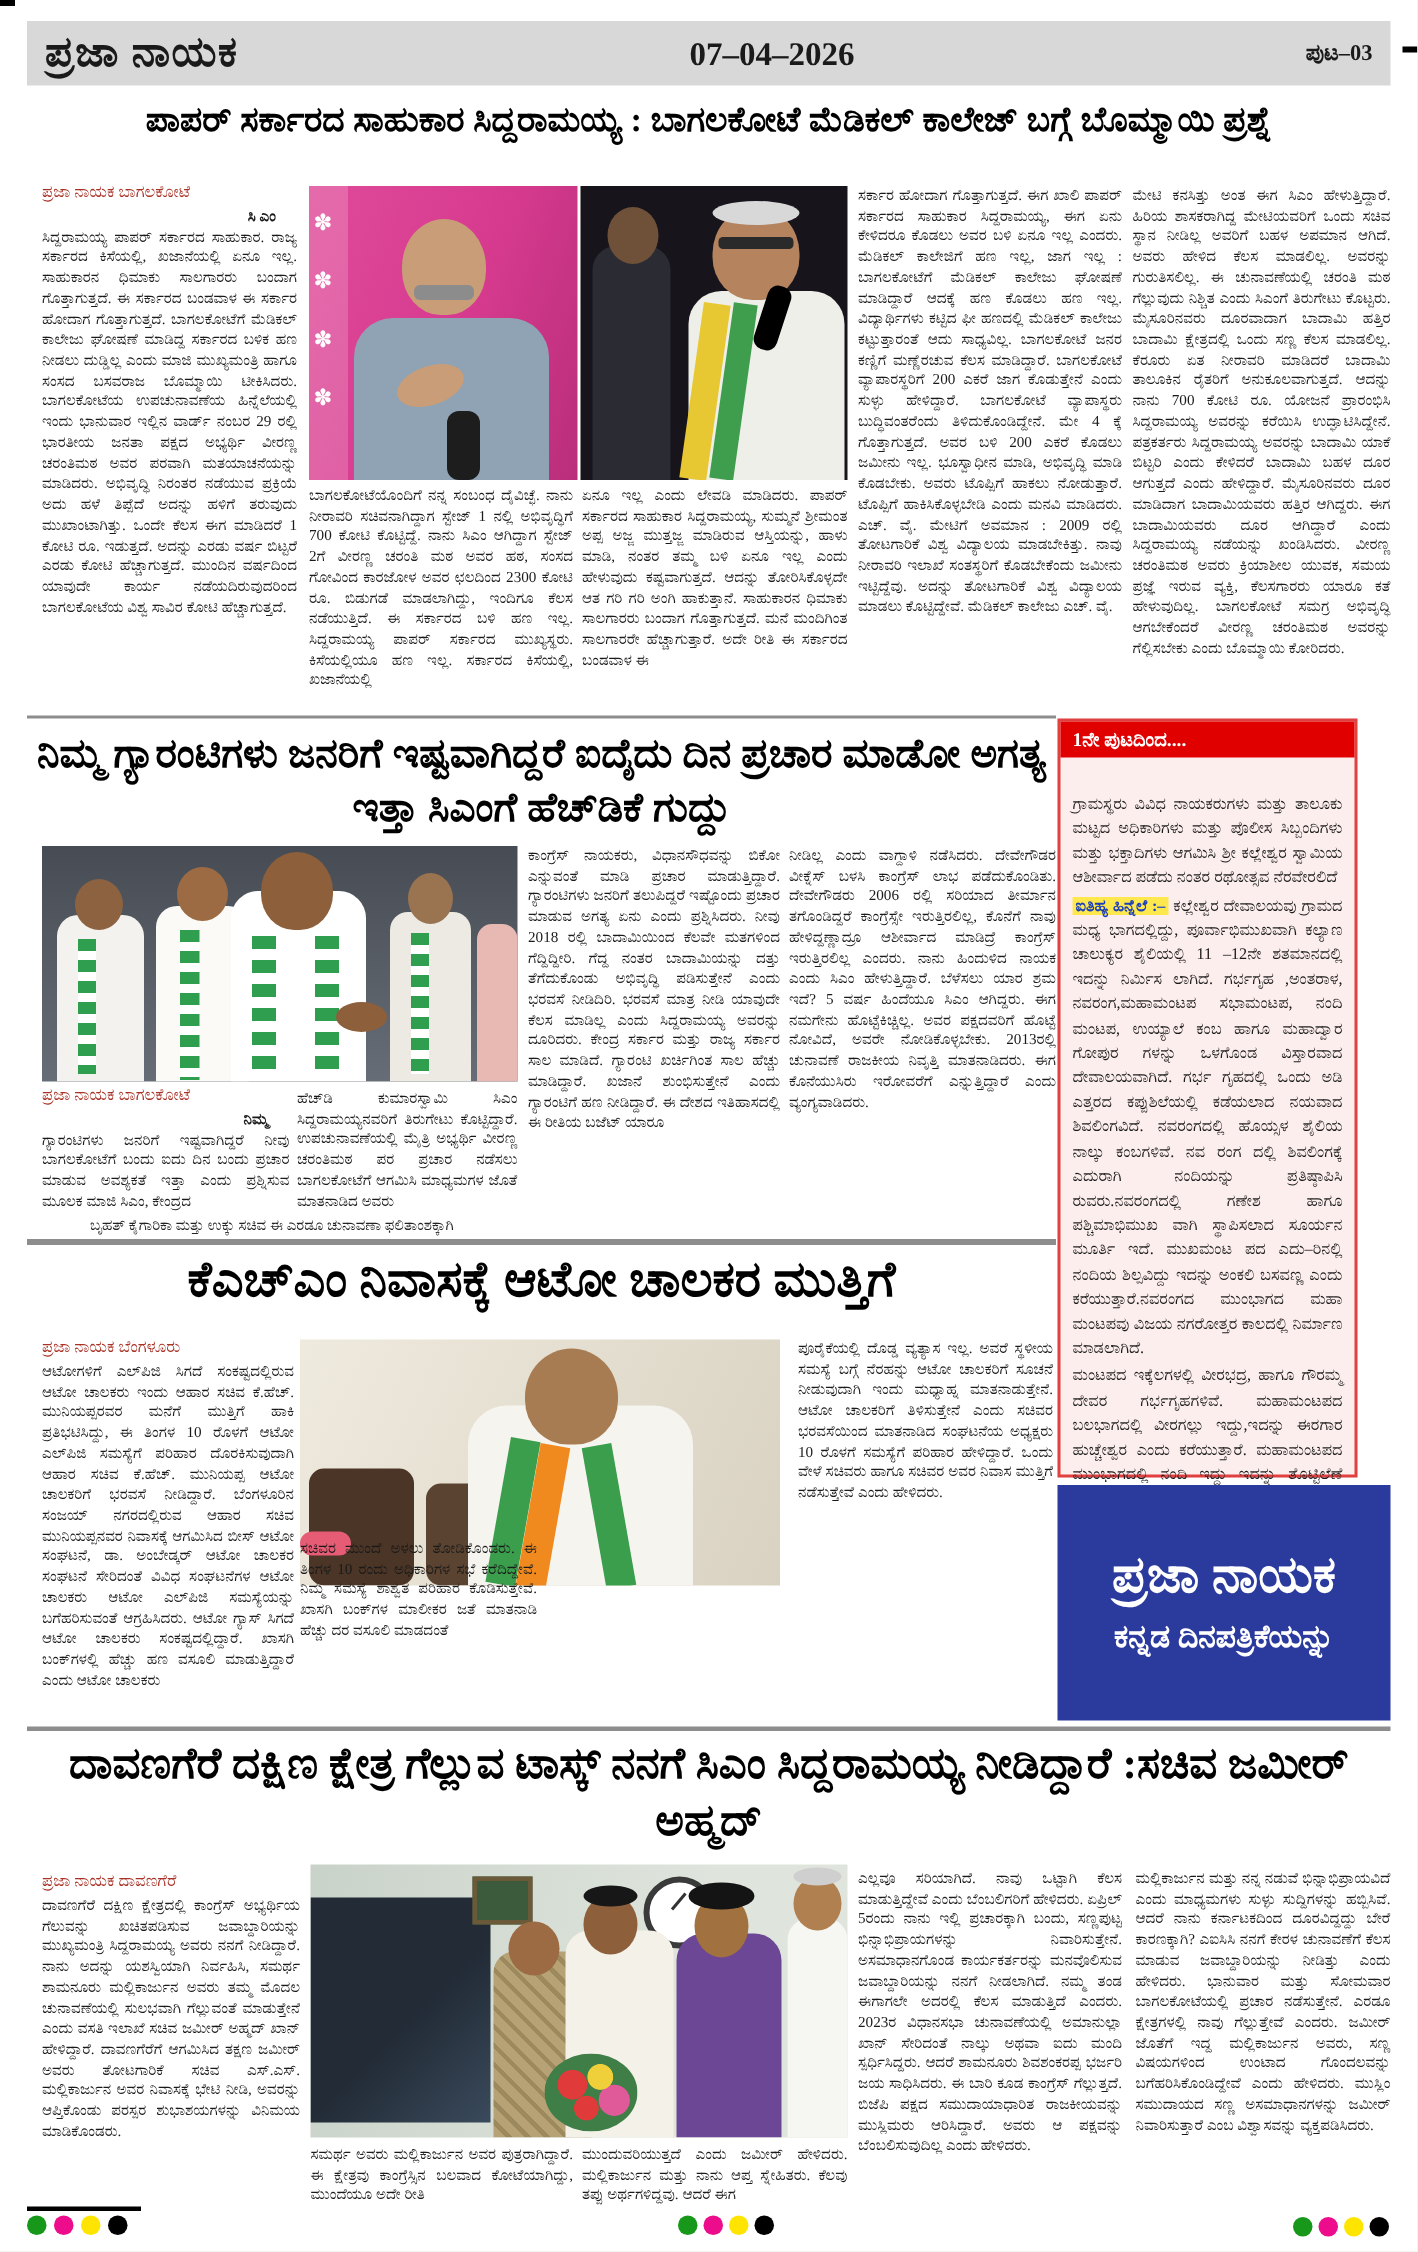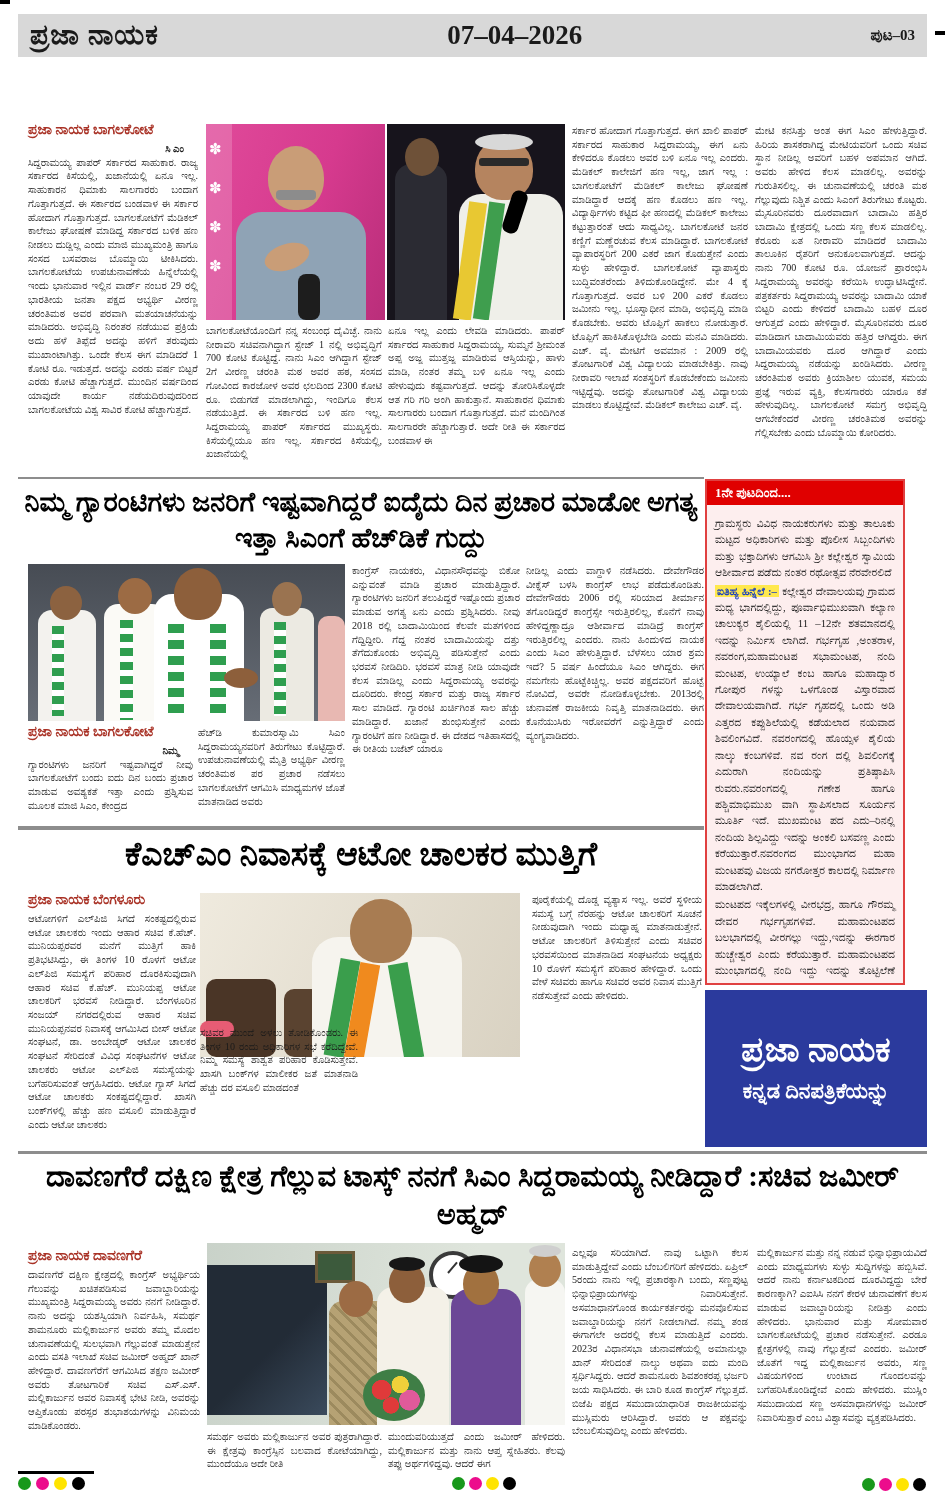--- a/index.html
+++ b/index.html
@@ -2,39 +2,39 @@
 <html><head>
 <meta charset="utf-8">
 <style>
   html,body{margin:0;padding:0;background:#e9e9e9;}
   .page{position:relative;width:945px;height:1501px;background:#ffffff;margin:0 auto;
         font-family:"Liberation Serif",serif;color:#1a1a1a;overflow:hidden;}
   .abs{position:absolute;}
   
   .mast{background:#d8d8d8;display:flex;align-items:center;justify-content:space-between;padding:0 12px;box-sizing:border-box;}
   .mast-title{font-size:28px;font-weight:800;letter-spacing:1px;}
-  .mast-date{font-size:27px;font-weight:700;font-family:"Liberation Serif",serif;}
+  .mast-date{font-size:22px;font-weight:700;font-family:"Liberation Serif",serif;}
   .mast-page{font-size:15px;font-weight:700;}
   .trim{background:#000;}
   
   .hl{font-weight:800;color:#000;text-align:center;line-height:1.25;}
   .hl-lead{font-size:23px;}
   .hl2{font-size:27px;line-height:1.35;}
   .hl3{font-size:33px;}
   .hl4{font-size:29px;line-height:1.3;}
   
-  .dateline{color:#a93226;font-weight:700;font-size:14px;margin-bottom:4px;}
+  .dateline{color:#a93226;font-weight:400;font-size:11px;margin-bottom:4px;}
   .bodytext{font-size:10.1px;line-height:1.36;text-align:justify;overflow:hidden;}
   .lede{display:block;text-align:right;font-weight:700;padding-right:14px;}
   .rule{background:#8d8d8d;}
   .footline{font-size:10px;color:#222;text-align:justify;overflow:hidden;white-space:nowrap;}
   
   .sb-box{background:#fdeeee;border:2px solid #e04040;box-sizing:border-box;}
   .sb-head{background:#e00000;color:#fff;font-weight:800;font-size:13px;padding:4px 8px;}
-  .sb-body{padding:10px 8px;font-size:10.8px;line-height:1.52;text-align:justify;overflow:hidden;}
+  .sb-body{padding:23px 8px;font-size:10.8px;line-height:1.52;text-align:justify;overflow:hidden;}
   .sb-par{margin:0 0 2px 0;}
   .sb-highlight{background:#ffe84d;color:#1a3fbf;font-weight:800;padding:0 2px;}
   .ad-box{background:#2b3a9d;color:#fff;text-align:center;display:flex;flex-direction:column;justify-content:center;gap:8px;box-sizing:border-box;}
   .ad-line1{font-size:34px;font-weight:800;}
   .ad-line2{font-size:21px;font-weight:700;line-height:1.3;}
   
   .photo{overflow:hidden;position:absolute;}
   .ph-sub{position:absolute;}
   .dot{position:absolute;width:13px;height:13px;border-radius:50%;}
   .dotrow{position:absolute;}
@@ -46,20 +46,21 @@
 
   <div class="abs trim" style="left:0;top:33;width:10px;height:4px"></div>
   <div class="abs trim" style="left:935px;top:31px;width:10px;height:4px"></div>
 
   <div class="abs mast" style="left:18px;top:14px;width:909px;height:43px">
     <span class="mast-title">ಪ್ರಜಾ ನಾಯಕ</span>
     <span class="mast-date">07–04–2026</span>
     <span class="mast-page">ಪುಟ–03</span>
   </div>
 
+  <div class="abs hl hl-lead" style="left:18px;top:66px;width:909px;height:46px">ಪಾಪರ್ ಸರ್ಕಾರದ ಸಾಹುಕಾರ ಸಿದ್ದರಾಮಯ್ಯ : ಬಾಗಲಕೋಟೆ ಮೆಡಿಕಲ್ ಕಾಲೇಜ್ ಬಗ್ಗೆ ಬೊಮ್ಮಾಯಿ ಪ್ರಶ್ನೆ</div>
 
   <div class="abs" style="left:28px;top:122px;width:170px;height:354px">
     <div class="dateline">ಪ್ರಜಾ ನಾಯಕ ಬಾಗಲಕೋಟೆ</div>
     <div class="bodytext" style="height:332px">
       <span class="lede">ಸಿ ಎಂ</span>
       <span>ಸಿದ್ದರಾಮಯ್ಯ ಪಾಪರ್ ಸರ್ಕಾರದ ಸಾಹುಕಾರ. ರಾಜ್ಯ ಸರ್ಕಾರದ ಕಿಸೆಯಲ್ಲಿ, ಖಜಾನೆಯಲ್ಲಿ ಏನೂ ಇಲ್ಲ. ಸಾಹುಕಾರನ ಧಿಮಾಕು ಸಾಲಗಾರರು ಬಂದಾಗ ಗೊತ್ತಾಗುತ್ತದೆ. ಈ ಸರ್ಕಾರದ ಬಂಡವಾಳ ಈ ಸರ್ಕಾರ ಹೋದಾಗ ಗೊತ್ತಾಗುತ್ತದೆ. ಬಾಗಲಕೋಟೆಗೆ ಮೆಡಿಕಲ್ ಕಾಲೇಜು ಘೋಷಣೆ ಮಾಡಿದ್ದ ಸರ್ಕಾರದ ಬಳಿಕ ಹಣ ನೀಡಲು ದುಡ್ಡಿಲ್ಲ ಎಂದು ಮಾಜಿ ಮುಖ್ಯಮಂತ್ರಿ ಹಾಗೂ ಸಂಸದ ಬಸವರಾಜ ಬೊಮ್ಮಾಯಿ ಟೀಕಿಸಿದರು. ಬಾಗಲಕೋಟೆಯ ಉಪಚುನಾವಣೆಯ ಹಿನ್ನೆಲೆಯಲ್ಲಿ ಇಂದು ಭಾನುವಾರ ಇಲ್ಲಿನ ವಾರ್ಡ್ ನಂಬರ 29 ರಲ್ಲಿ ಭಾರತೀಯ ಜನತಾ ಪಕ್ಷದ ಅಭ್ಯರ್ಥಿ ವೀರಣ್ಣ ಚರಂತಿಮಠ ಅವರ ಪರವಾಗಿ ಮತಯಾಚನೆಯನ್ನು ಮಾಡಿದರು. ಅಭಿವೃದ್ಧಿ ನಿರಂತರ ನಡೆಯುವ ಪ್ರಕ್ರಿಯೆ ಅದು ಹಳೆ ತಿಪ್ಪೆದೆ ಅದನ್ನು ಹಳಿಗೆ ತರುವುದು ಮುಖಾಂಟಾಗಿತ್ತು. ಒಂದೇ ಕೆಲಸ ಈಗ ಮಾಡಿದರೆ 1 ಕೋಟಿ ರೂ. ಇಡುತ್ತದೆ. ಅದನ್ನು ಎರಡು ವರ್ಷ ಬಿಟ್ಟರೆ ಎರಡು ಕೋಟಿ ಹೆಚ್ಚಾಗುತ್ತದೆ. ಮುಂದಿನ ವರ್ಷದಿಂದ ಯಾವುದೇ ಕಾರ್ಯ ನಡೆಯದಿರುವುದರಿಂದ ಬಾಗಲಕೋಟೆಯ ವಿಶ್ವ ಸಾವಿರ ಕೋಟಿ ಹೆಚ್ಚಾಗುತ್ತದೆ.</span>
     </div>
   </div>
 
   <div class="photo" style="left:206px;top:124px;width:179px;height:196px;background:linear-gradient(110deg,#e04a9a 0%,#d63a8e 55%,#b92e7a 100%)">
@@ -114,20 +115,21 @@
   <div class="abs" style="left:28px;top:724px;width:165px;height:92px">
     <div class="dateline">ಪ್ರಜಾ ನಾಯಕ ಬಾಗಲಕೋಟೆ</div>
     <div class="bodytext" style="height:70px">
       <span class="lede">ನಿಮ್ಮ</span>
       <span>ಗ್ಯಾರಂಟಿಗಳು ಜನರಿಗೆ ಇಷ್ಟವಾಗಿದ್ದರೆ ನೀವು ಬಾಗಲಕೋಟೆಗೆ ಬಂದು ಐದು ದಿನ ಬಂದು ಪ್ರಚಾರ ಮಾಡುವ ಅವಶ್ಯಕತೆ ಇತ್ತಾ ಎಂದು ಪ್ರಶ್ನಿಸುವ ಮೂಲಕ ಮಾಜಿ ಸಿಎಂ, ಕೇಂದ್ರದ</span>
     </div>
   </div>
   <div class="abs bodytext" style="left:198px;top:726px;width:147px;height:86px">ಹೆಚ್‌ಡಿ ಕುಮಾರಸ್ವಾಮಿ ಸಿಎಂ ಸಿದ್ದರಾಮಯ್ಯನವರಿಗೆ ತಿರುಗೇಟು ಕೊಟ್ಟಿದ್ದಾರೆ. ಉಪಚುನಾವಣೆಯಲ್ಲಿ ಮೈತ್ರಿ ಅಭ್ಯರ್ಥಿ ವೀರಣ್ಣ ಚರಂತಿಮಠ ಪರ ಪ್ರಚಾರ ನಡೆಸಲು ಬಾಗಲಕೋಟೆಗೆ ಆಗಮಿಸಿ ಮಾಧ್ಯಮಗಳ ಜೊತೆ ಮಾತನಾಡಿದ ಅವರು</div>
   <div class="abs bodytext" style="left:352px;top:564px;width:168px;height:246px">ಕಾಂಗ್ರೆಸ್ ನಾಯಕರು, ವಿಧಾನಸೌಧವನ್ನು ಬಿಕೋ ಎನ್ನುವಂತೆ ಮಾಡಿ ಪ್ರಚಾರ ಮಾಡುತ್ತಿದ್ದಾರೆ. ಗ್ಯಾರಂಟಿಗಳು ಜನರಿಗೆ ತಲುಪಿದ್ದರೆ ಇಷ್ಟೊಂದು ಪ್ರಚಾರ ಮಾಡುವ ಅಗತ್ಯ ಏನು ಎಂದು ಪ್ರಶ್ನಿಸಿದರು. ನೀವು 2018 ರಲ್ಲಿ ಬಾದಾಮಿಯಿಂದ ಕೆಲವೇ ಮತಗಳಿಂದ ಗೆದ್ದಿದ್ದೀರಿ. ಗೆದ್ದ ನಂತರ ಬಾದಾಮಿಯನ್ನು ದತ್ತು ತೆಗೆದುಕೊಂಡು ಅಭಿವೃದ್ಧಿ ಪಡಿಸುತ್ತೇನೆ ಎಂದು ಭರವಸೆ ನೀಡಿದಿರಿ. ಭರವಸೆ ಮಾತ್ರ ನೀಡಿ ಯಾವುದೇ ಕೆಲಸ ಮಾಡಿಲ್ಲ ಎಂದು ಸಿದ್ದರಾಮಯ್ಯ ಅವರನ್ನು ದೂರಿದರು. ಕೇಂದ್ರ ಸರ್ಕಾರ ಮತ್ತು ರಾಜ್ಯ ಸರ್ಕಾರ ಸಾಲ ಮಾಡಿದೆ. ಗ್ಯಾರಂಟಿ ಖರ್ಚಿಗಿಂತ ಸಾಲ ಹೆಚ್ಚು ಮಾಡಿದ್ದಾರೆ. ಖಜಾನೆ ಶುಂಭಿಸುತ್ತೇನೆ ಎಂದು ಗ್ಯಾರಂಟಿಗೆ ಹಣ ನೀಡಿದ್ದಾರೆ. ಈ ದೇಶದ ಇತಿಹಾಸದಲ್ಲಿ ಈ ರೀತಿಯ ಬಜೆಟ್ ಯಾರೂ</div>
   <div class="abs bodytext" style="left:526px;top:564px;width:178px;height:246px">ನೀಡಿಲ್ಲ ಎಂದು ವಾಗ್ದಾಳಿ ನಡೆಸಿದರು. ದೇವೇಗೌಡರ ವೀಕ್ನೆಸ್ ಬಳಸಿ ಕಾಂಗ್ರೆಸ್ ಲಾಭ ಪಡೆದುಕೊಂಡಿತು. ದೇವೇಗೌಡರು 2006 ರಲ್ಲಿ ಸರಿಯಾದ ತೀರ್ಮಾನ ತಗೊಂಡಿದ್ದರೆ ಕಾಂಗ್ರೆಸ್ಸೇ ಇರುತ್ತಿರಲಿಲ್ಲ, ಕೊನೆಗೆ ನಾವು ಹೇಳಿದ್ದಣ್ಣಾದ್ರೂ ಆಶೀರ್ವಾದ ಮಾಡಿದ್ರೆ ಕಾಂಗ್ರೆಸ್ ಇರುತ್ತಿರಲಿಲ್ಲ ಎಂದರು. ನಾನು ಹಿಂದುಳಿದ ನಾಯಕ ಎಂದು ಸಿಎಂ ಹೇಳುತ್ತಿದ್ದಾರೆ. ಬೆಳೆಸಲು ಯಾರ ಶ್ರಮ ಇದೆ? 5 ವರ್ಷ ಹಿಂದೆಯೂ ಸಿಎಂ ಆಗಿದ್ದರು. ಈಗ ನಮಗೇನು ಹೊಟ್ಟೆಕಿಚ್ಚಿಲ್ಲ. ಅವರ ಪಕ್ಷದವರಿಗೆ ಹೊಟ್ಟೆ ನೋವಿದೆ, ಅವರೇ ನೋಡಿಕೊಳ್ಳಬೇಕು. 2013ರಲ್ಲಿ ಚುನಾವಣೆ ರಾಜಕೀಯ ನಿವೃತ್ತಿ ಮಾತನಾಡಿದರು. ಈಗ ಕೊನೆಯುಸಿರು ಇರೋವರೆಗೆ ಎನ್ನುತ್ತಿದ್ದಾರೆ ಎಂದು ವ್ಯಂಗ್ಯವಾಡಿದರು.</div>
+  <div class="abs footline" style="left:60px;top:812px;width:540px;height:13px">ಬೃಹತ್ ಕೈಗಾರಿಕಾ ಮತ್ತು ಉಕ್ಕು ಸಚಿವ ಈ ಎರಡೂ ಚುನಾವಣಾ ಫಲಿತಾಂಶಕ್ಕಾಗಿ</div>
   <div class="abs rule" style="left:18px;top:826px;width:686px;height:4px"></div>
 
   <div class="abs sb-box" style="left:705px;top:479px;width:200px;height:506px">
     <div class="sb-head">1ನೇ ಪುಟದಿಂದ....</div>
     <div class="sb-body" style="height:458px">
       <p class="sb-par">ಗ್ರಾಮಸ್ಥರು ವಿವಿಧ ನಾಯಕರುಗಳು ಮತ್ತು ತಾಲೂಕು ಮಟ್ಟದ ಅಧಿಕಾರಿಗಳು ಮತ್ತು ಪೊಲೀಸ ಸಿಬ್ಬಂದಿಗಳು ಮತ್ತು ಭಕ್ತಾದಿಗಳು ಆಗಮಿಸಿ ಶ್ರೀ ಕಲ್ಲೇಶ್ವರ ಸ್ವಾಮಿಯ ಆಶೀರ್ವಾದ ಪಡೆದು ನಂತರ ರಥೋತ್ಸವ ನೆರವೇರಲಿದೆ</p>
       <p class="sb-par"><span class="sb-highlight">ಐತಿಹ್ಯ ಹಿನ್ನೆಲೆ :–</span> <span>ಕಲ್ಲೇಶ್ವರ ದೇವಾಲಯವು ಗ್ರಾಮದ ಮಧ್ಯ ಭಾಗದಲ್ಲಿದ್ದು, ಪೂರ್ವಾಭಿಮುಖವಾಗಿ ಕಲ್ಯಾಣ ಚಾಲುಕ್ಯರ ಶೈಲಿಯಲ್ಲಿ 11 –12ನೇ ಶತಮಾನದಲ್ಲಿ ಇದನ್ನು ನಿರ್ಮಿಸ ಲಾಗಿದೆ. ಗರ್ಭಗೃಹ ,ಅಂತರಾಳ, ನವರಂಗ,ಮಹಾಮಂಟಪ ಸಭಾಮಂಟಪ, ನಂದಿ ಮಂಟಪ, ಉಯ್ಯಾಲೆ ಕಂಬ ಹಾಗೂ ಮಹಾದ್ವಾರ ಗೋಪುರ ಗಳನ್ನು ಒಳಗೊಂಡ ವಿಸ್ತಾರವಾದ ದೇವಾಲಯವಾಗಿದೆ. ಗರ್ಭ ಗೃಹದಲ್ಲಿ ಒಂದು ಅಡಿ ಎತ್ತರದ ಕಪ್ಪುಶಿಲೆಯಲ್ಲಿ ಕಡೆಯಲಾದ ನಯವಾದ ಶಿವಲಿಂಗವಿದೆ. ನವರಂಗದಲ್ಲಿ ಹೊಯ್ಸಳ ಶೈಲಿಯ ನಾಲ್ಕು ಕಂಬಗಳಿವೆ. ನವ ರಂಗ ದಲ್ಲಿ ಶಿವಲಿಂಗಕ್ಕೆ ಎದುರಾಗಿ ನಂದಿಯನ್ನು ಪ್ರತಿಷ್ಠಾಪಿಸಿ ರುವರು.ನವರಂಗದಲ್ಲಿ ಗಣೇಶ ಹಾಗೂ ಪಶ್ಚಿಮಾಭಿಮುಖ ವಾಗಿ ಸ್ಥಾಪಿಸಲಾದ ಸೂರ್ಯನ ಮೂರ್ತಿ ಇದೆ. ಮುಖಮಂಟ ಪದ ಎದು–ರಿನಲ್ಲಿ ನಂದಿಯ ಶಿಲ್ಪವಿದ್ದು ಇದನ್ನು ಅಂಕಲಿ ಬಸವಣ್ಣ ಎಂದು ಕರೆಯುತ್ತಾರೆ.ನವರಂಗದ ಮುಂಭಾಗದ ಮಹಾ ಮಂಟಪವು ವಿಜಯ ನಗರೋತ್ತರ ಕಾಲದಲ್ಲಿ ನಿರ್ಮಾಣ ಮಾಡಲಾಗಿದೆ.</span></p>
       <p class="sb-par">ಮಂಟಪದ ಇಕ್ಕೆಲಗಳಲ್ಲಿ ವೀರಭದ್ರ, ಹಾಗೂ ಗೌರಮ್ಮ ದೇವರ ಗರ್ಭಗೃಹಗಳಿವೆ. ಮಹಾಮಂಟಪದ ಬಲಭಾಗದಲ್ಲಿ ವೀರಗಲ್ಲು ಇದ್ದು,ಇದನ್ನು ಈರಗಾರ ಹುಚ್ಚೇಶ್ವರ ಎಂದು ಕರೆಯುತ್ತಾರೆ. ಮಹಾಮಂಟಪದ ಮುಂಭಾಗದಲ್ಲಿ ನಂದಿ ಇದ್ದು ಇದನ್ನು ತೊಟ್ಟಿಲೆಣೆ ಬಸವಣ್ಣ ಎಂದು ಕರೆಯು ತ್ತಾರೆ ಗರ್ಭಗೃಹದ ಮೇಲೆ ಪಾಂಸನ ಮಾದರಿಯ ಶಿಖರವಿದೆ. ಇತಿಹಾಸಿಕ ಸಂಶೋಧಕರು ಪ್ರಬಂಧಗಳಲ್ಲಿ ಉಲ್ಲೇಖಿಸಿದ್ದಾರೆ ಕಳೆದ 5 ವರ್ಷಗಳ ಹಿಂದೆ ನಿರ್ಮಾಣವಾಗಿದ್ದು ರಾಜಗೋಪುರ ನಿರ್ಮಾಣವಾಗಿದ್ದು ಧಾರ್ಮಿಕ ದತ್ತಿ ಇಲಾಖೆಯಿಂದ ಅಭಿ ವೃದ್ಧಿಪಡಿಸಲಾಗಿದೆ ಈ ದೇವಸ್ಥಾನಕ್ಕೆ</p>
 
     </div>

